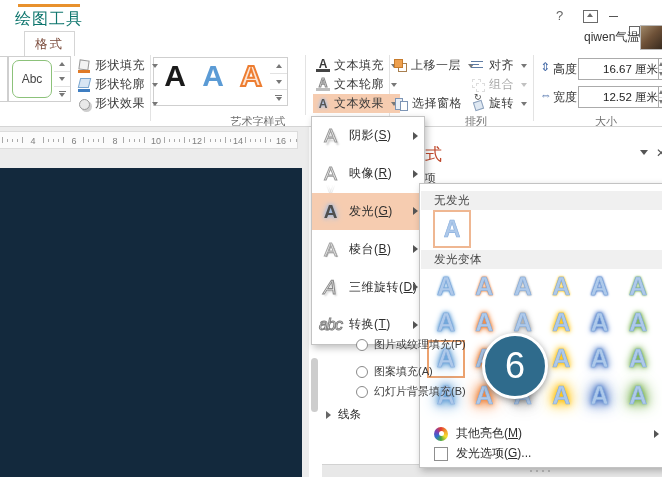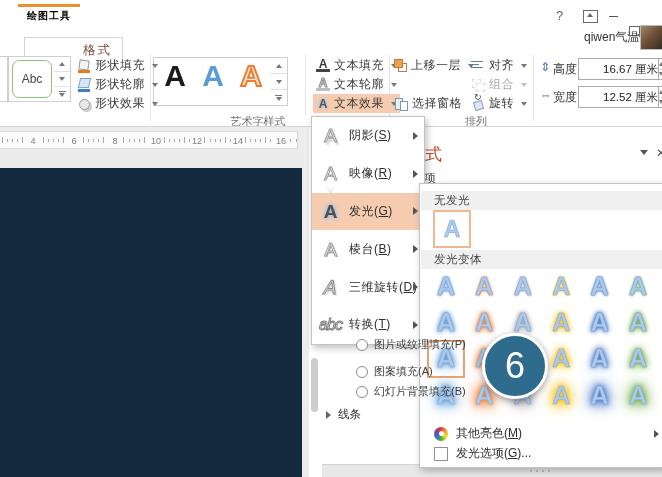--- a/index.html
+++ b/index.html
@@ -7,21 +7,21 @@
           font-family:"Liberation Sans","DejaVu Sans",sans-serif;color:#333;}
   .abs{position:absolute;}
   .sep{position:absolute;width:1px;background:#e3e3e3;}
   .grouplabel{position:absolute;font-size:11px;color:#6e6e6e;text-align:center;}
   .caret{display:inline-block;width:0;height:0;border-left:3px solid transparent;
          border-right:3px solid transparent;border-top:4px solid #777;margin-left:3px;}
   .rbtn{font-size:12px;color:#3a3a3a;white-space:nowrap;display:flex;align-items:center;gap:4px;}
   .rbtn .lab{letter-spacing:0.5px;}
   
   .ctxbar{background:#e8912d;}
-  .ctxlabel{font-size:10px;color:#000000;text-align:center;font-weight:bold;letter-spacing:1px;}
+  .ctxlabel{font-size:16px;color:#0f766e;text-align:center;font-weight:normal;letter-spacing:1px;}
   .formattab{background:#fff;border:1px solid #d5d5d5;border-bottom:none;font-size:12.5px;
              color:#7a4a3a;display:flex;align-items:center;justify-content:center;letter-spacing:2px;}
   
   .wicon{color:#636363;font-size:13px;}
   .ribopt{width:13px;height:11px;border:1px solid #6b6b6b;position:relative;}
   .ribopt:before{content:"";position:absolute;left:3px;top:2px;width:0;height:0;
       border-left:3px solid transparent;border-right:3px solid transparent;border-bottom:4px solid #6b6b6b;}
   .minico{width:9px;height:1px;background:#555;}
   .restico{width:9px;height:8px;border:1px solid #666;background:#fff;position:relative;}
   .restico:before{content:"";position:absolute;left:2px;top:-4px;width:9px;height:8px;border:1px solid #666;z-index:-1;}
@@ -128,21 +128,21 @@
          display:flex;align-items:center;justify-content:center;color:#fff;font-size:36px;}
   u{text-decoration:underline;}
 </style>
 </head>
 <body>
 
 <div class="canvas">
 
   <div class="abs ctxbar" style="left:18px;top:4px;width:62px;height:3px;"></div>
   <div class="abs ctxlabel" style="left:12px;top:9px;width:74px;">绘图工具</div>
-  <div class="abs formattab" style="left:24px;top:37px;width:49px;height:24px;padding-left:48px;">格式</div>
+  <div class="abs formattab" style="left:24px;top:31px;width:49px;height:24px;">格式</div>
 
   <div class="abs wicon" style="left:556px;top:8px;">?</div>
   <div class="abs ribopt" style="left:583px;top:10px;"></div>
   <div class="abs minico" style="left:609px;top:16px;"></div>
   <div class="abs restico" style="left:629px;top:13px;"></div>
   <div class="abs restico" style="left:656px;top:13px;"></div>
   <div class="abs" style="left:584px;top:29px;font-size:12px;color:#333;">qiwen气温</div>
   <div class="abs caret" style="left:634px;top:34px;"></div>
   <div class="abs avatar" style="left:640px;top:25px;width:23px;height:23px;"></div>
 
@@ -214,20 +214,21 @@
     <span class="val">12.52 厘米</span>
     <span class="spinner">
         <div>
           <i class="tri-up"></i>
         </div>
         <div>
           <i class="tri-dn"></i>
         </div>
       </span>
   </div>
+  <div class="grouplabel" style="left:560px;top:114px;width:92px;">大小</div>
   <div class="abs launcher" style="left:640px;top:117px;"></div>
 
   <div class="abs" style="left:0;top:126px;width:662px;height:1px;background:#d5d5d5;"></div>
 
   <div class="abs editbg" style="left:0;top:127px;width:322px;height:350px;"></div>
   <div class="abs ruler" style="left:0;top:131px;width:297px;height:16px;" id="ruler">
       <div class="tick" style="left: 2px; top: 5px; height: 6px;"></div>
       <div class="tick" style="left: 7.1px; top: 6.5px; height: 3px;"></div>
       <div class="tick" style="left: 12.1px; top: 6.5px; height: 3px;"></div>
       <div class="tick" style="left: 17.2px; top: 6.5px; height: 3px;"></div>

